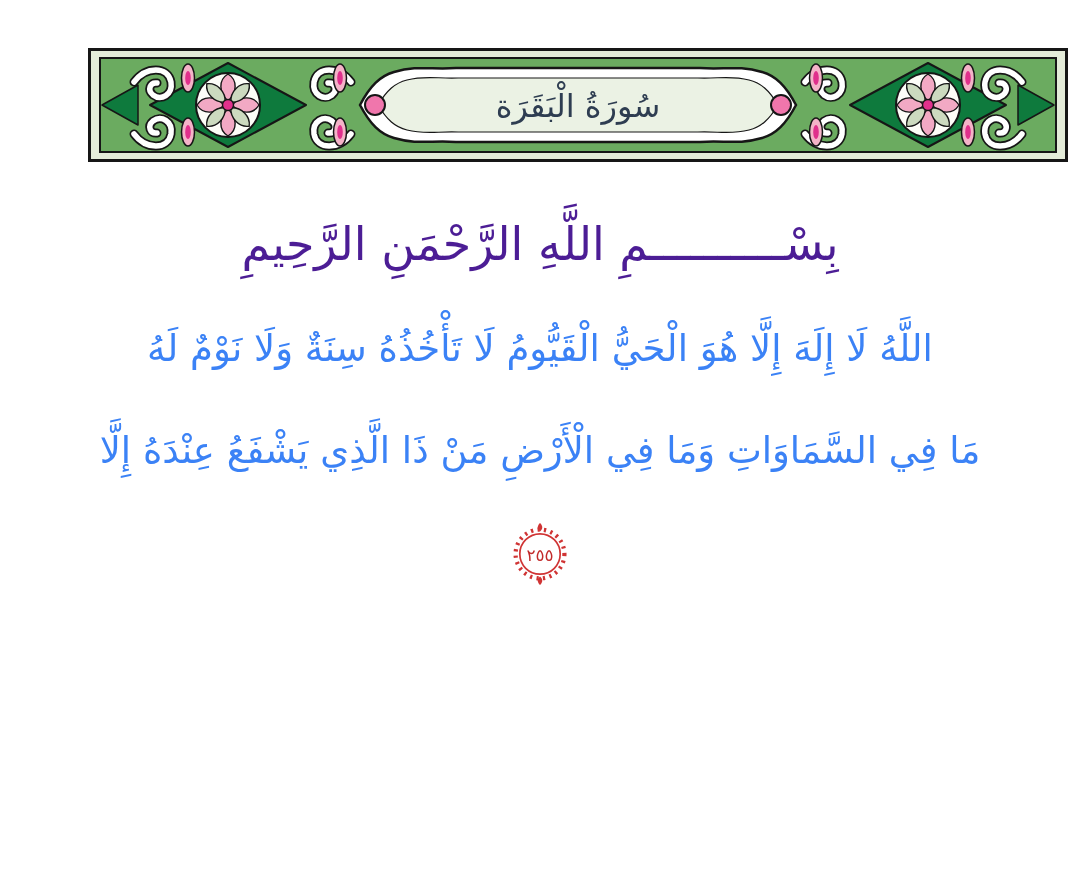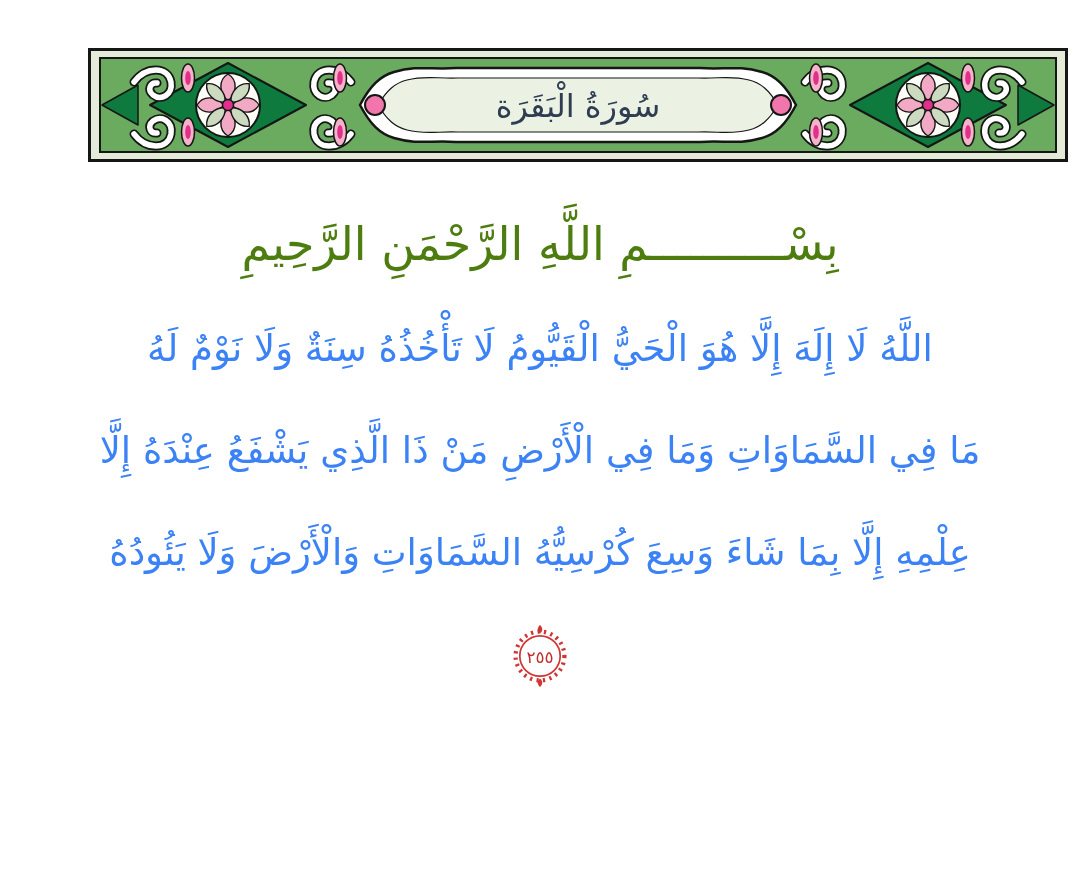--- a/index.html
+++ b/index.html
@@ -7,21 +7,21 @@
     width:1080px;height:874px;position:relative;overflow:hidden;
     background:#ffffff;
     font-family:"DejaVu Sans",sans-serif;
   }
   .band{position:absolute;left:50px;top:48px;width:1056px;height:114px;}
   .band svg{display:block;width:100%;height:100%;}
 
   .bismillah{
     position:absolute;left:0;top:192px;width:100%;
     text-align:center;direction:rtl;
-    font-size:46px;color:#4d7c0f;line-height:104px;
+    font-size:46px;color:#4c1d95;line-height:104px;
     white-space:nowrap;
   }
 
   .verse{
     position:absolute;left:0;top:298px;width:100%;
     direction:rtl;text-align:center;color:#3b82f6;
   }
   .verse-line{
     font-size:37px;line-height:102px;white-space:nowrap;
   }
@@ -96,21 +96,20 @@
       <text x="490" y="69" text-anchor="middle" font-size="32" fill="#2e3d51" font-family="DejaVu Sans, sans-serif" direction="rtl">سُورَةُ الْبَقَرَة</text>
     </g>
   </svg>
 </div>
 
 <div class="bismillah">بِسْــــــــــمِ اللَّهِ الرَّحْمَنِ الرَّحِيمِ</div>
 
 <div class="verse">
   <div class="verse-line">اللَّهُ لَا إِلَهَ إِلَّا هُوَ الْحَيُّ الْقَيُّومُ لَا تَأْخُذُهُ سِنَةٌ وَلَا نَوْمٌ لَهُ</div>
   <div class="verse-line">مَا فِي السَّمَاوَاتِ وَمَا فِي الْأَرْضِ مَنْ ذَا الَّذِي يَشْفَعُ عِنْدَهُ إِلَّا</div>
-  <div class="verse-line">عِلْمِهِ إِلَّا بِمَا شَاءَ وَسِعَ كُرْسِيُّهُ السَّمَاوَاتِ وَالْأَرْضَ وَلَا يَئُودُهُ</div>
   <div class="verse-line">
     <svg class="ayah-end" viewBox="0 0 66 66" xmlns="http://www.w3.org/2000/svg">
       <circle cx="33" cy="33" r="26" fill="none" stroke="#d03434" stroke-width="4.5" stroke-dasharray="2.4 4.6"></circle>
       <circle cx="33" cy="33" r="21.5" fill="#ffffff" stroke="#d03434" stroke-width="1.8"></circle>
       <path d="M33,0 C36.2,3 36.2,6.5 33,9 C29.8,6.5 29.8,3 33,0 Z" fill="#d03434"></path>
       <path d="M33,66 C36.2,63 36.2,59.5 33,57 C29.8,59.5 29.8,63 33,66 Z" fill="#d03434"></path>
       <text x="33" y="40" text-anchor="middle" font-size="18" fill="#c22b2b" font-family="DejaVu Sans, sans-serif">٢٥٥</text>
     </svg>
   </div>
 </div>

